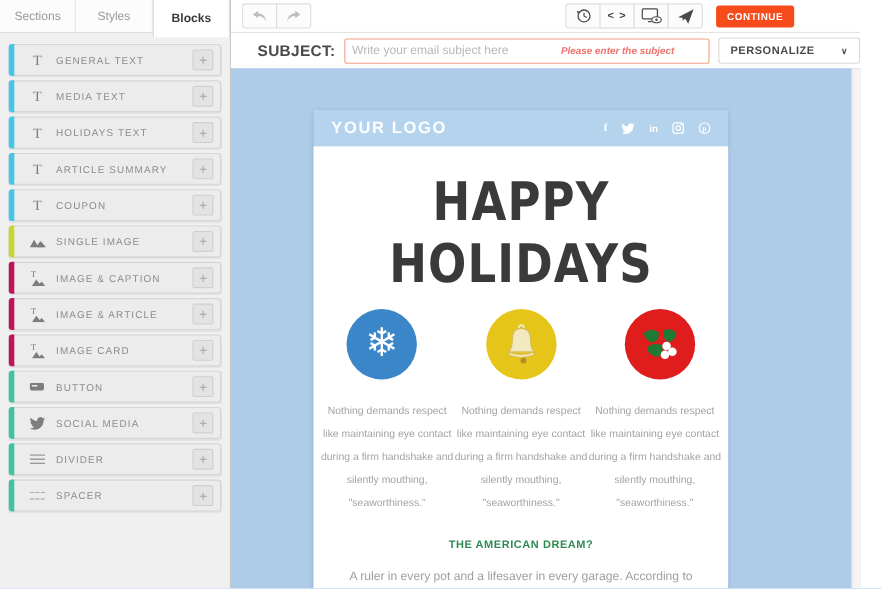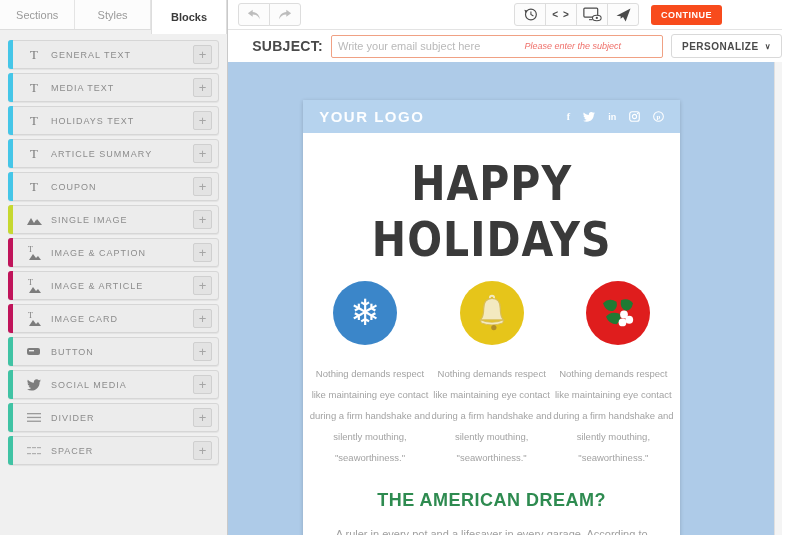--- a/index.html
+++ b/index.html
@@ -30,43 +30,43 @@
   .btn-group .tbtn:last-child { border-radius:0 3px 3px 0; }
   .grp-right { margin-left:auto; }
   .code-glyph { font-size:10px; font-weight:bold; color:#4a4a4a; letter-spacing:1px; }
   .continue-btn { margin-left:12px; height:20px; padding:0 10px; background:#f84b1c; color:#fff; border:none; border-radius:3px; font-size:9px; font-weight:bold; letter-spacing:0.5px; cursor:pointer; font-family:"Liberation Sans", sans-serif; }
 
   .subject-row { height:32px; background:#fff; display:flex; align-items:center; padding-left:24px; flex-shrink:0; }
   .subject-label { font-size:14px; font-weight:bold; color:#4a4a4a; letter-spacing:0.3px; margin-right:8px; }
   .subject-wrap { position:relative; width:332px; }
   .subject-input { width:332px; height:23px; border:1px solid #f0a184; border-radius:2px; padding:0 6px; font-size:11px; color:#555; font-family:"Liberation Sans", sans-serif; outline:none; }
   .subject-input::placeholder { color:#b9b9b9; }
-  .subject-error { position:absolute; right:42px; top:6px; font-size:9px; font-style:italic; color:#ef716b; pointer-events:none; }
-  .personalize-btn { margin-left:8px; height:24px; padding:0 10px; background:#fff; border:1px solid #d9d9d9; border-radius:3px; font-size:10px; font-weight:bold; color:#4a4a4a; letter-spacing:0.5px; cursor:pointer; display:flex; align-items:center; gap:6px; font-family:"Liberation Sans", sans-serif; }
+  .subject-error { position:absolute; right:32px; top:6px; font-size:9px; font-style:italic; color:#ef716b; pointer-events:none;font-weight:bold; }
+  .personalize-btn { margin-left:8px; height:24px; padding:0 10px; background:#fff; border:1px solid #d9d9d9; border-radius:3px; font-size:10px; font-weight:bold; color:#4a4a4a; letter-spacing:0.5px; cursor:pointer; display:flex; align-items:center; gap:24px; font-family:"Liberation Sans", sans-serif; }
   .chev { font-size:8px; color:#4a4a4a; }
 
   
   .canvas { flex:1; background:#aecbe8; position:relative; overflow:hidden; }
   .scrolltrack { position:absolute; right:0; top:0; bottom:0; width:8px; background:#f4f4f4; border-left:1px solid #e0e0e0; }
   .email { position:absolute; left:75px; top:38px; width:377px; height:460px; box-shadow:0 1px 4px rgba(0,0,0,0.18); }
   .email-header { height:33px; background:#b6d3ee; display:flex; align-items:center; padding:0 16px;gap:34px; }
   .logo { color:#fdfeff; font-size:15px; font-weight:bold; letter-spacing:1.5px; }
   .social { margin-left:auto; display:flex; align-items:center; gap:13px; color:#fff; }
   .soc { font-size:10px; font-weight:bold; color:#fff; display:flex; align-items:center; font-family:"Liberation Sans", sans-serif; }
   .email-body { background:#fff; height:427px; padding-top:22px; }
   .headline { text-align:center; font-size:41px; font-weight:900; color:#3a3a3a; letter-spacing:1px; transform:scaleY(1.18); transform-origin:top; font-family:"DejaVu Sans", sans-serif; }
   .circles { display:flex; justify-content:space-between; padding:0 30px; margin-top:30px; }
   .circle { width:64px; height:64px; border-radius:50%; display:flex; align-items:center; justify-content:center; }
   .circle.blue { background:#3b86c9; color:#fff; font-size:36px; line-height:1; font-family:"DejaVu Sans", sans-serif; }
   .circle.yellow { background:#e6c51a; }
   .circle.red { background:#df1d1d; }
   .cols { display:flex; justify-content:space-between; padding:0 6px; margin-top:18px; }
   .col { width:122px; font-size:9.5px; color:#a3a3a3; text-align:center; line-height:21px; }
   .article { margin-top:22px; text-align:center; }
-  .article-title { font-size:18px; font-weight:bold; color:#2e8b50; letter-spacing:0.5px; }
+  .article-title { font-size:10px; font-weight:bold; color:#2e8b50; letter-spacing:0.5px; }
   .article-body { margin:10px auto 0; width:330px; font-size:11px; color:#9f9f9f; line-height:26px; }
 
   svg { display:block; }
 </style>
 </head>
 <body>
 
 <div class="app">
 
   <div class="left-panel">

